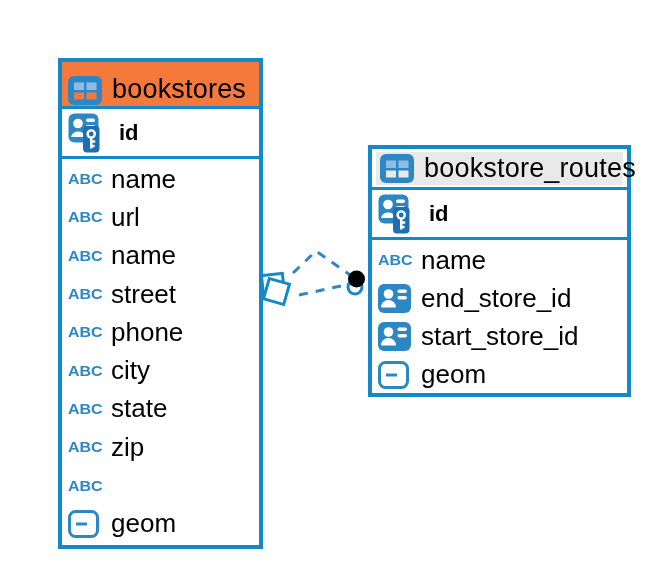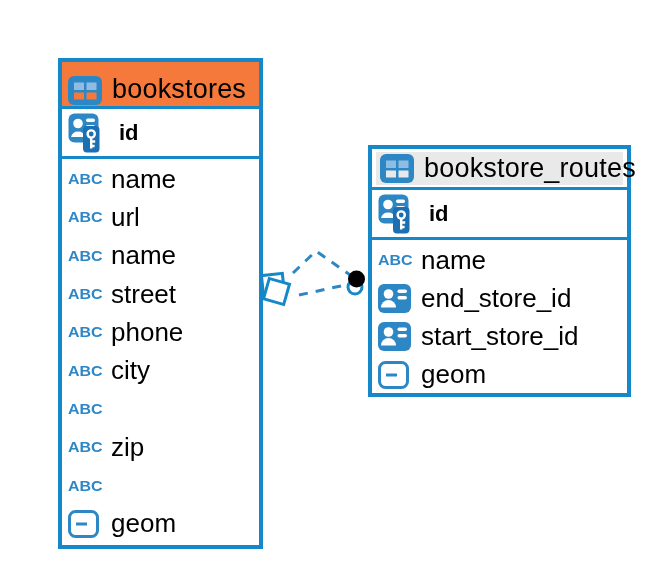--- a/index.html
+++ b/index.html
@@ -117,20 +117,21 @@
         <div class="col-row">
           <span class="icon-slot">
             <span class="abc">ABC</span>
           </span>
           <span class="col-label">city</span>
         </div>
         <div class="col-row">
           <span class="icon-slot">
             <span class="abc">ABC</span>
           </span>
+          <span class="col-label">state</span>
         </div>
         <div class="col-row">
           <span class="icon-slot">
             <span class="abc">ABC</span>
           </span>
           <span class="col-label">zip</span>
         </div>
         <div class="col-row">
           <span class="icon-slot">
             <span class="abc">ABC</span>

